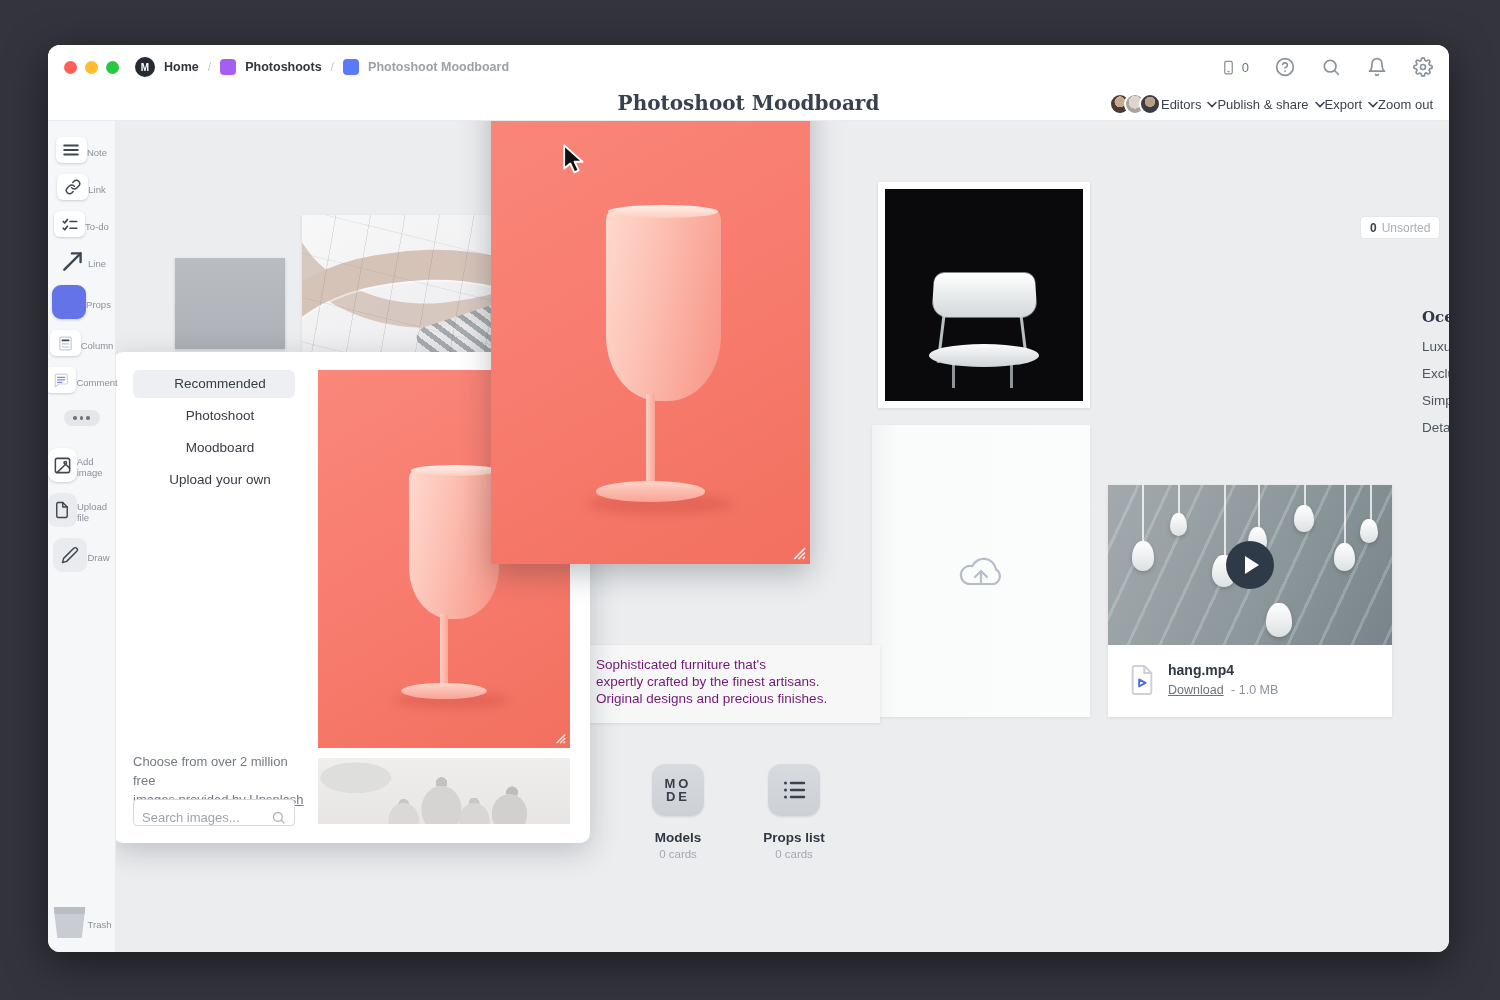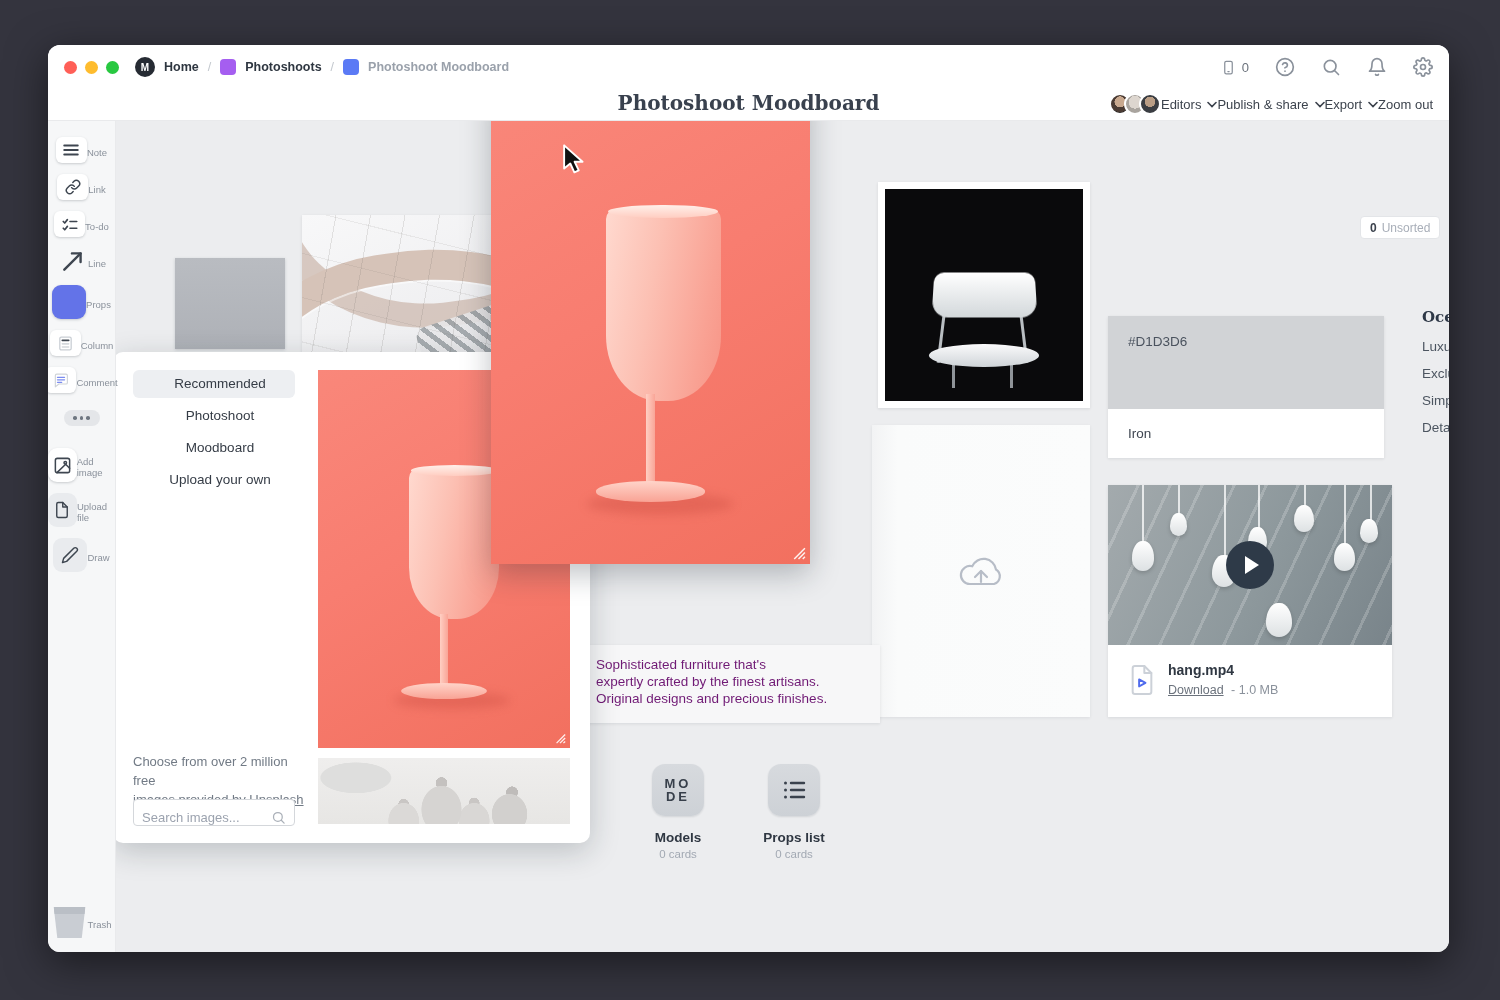--- a/index.html
+++ b/index.html
@@ -418,26 +418,20 @@
           <line x1="23" y1="20" x2="23" y2="31"></line>
       </svg>
     </div>
 
     <div class="card text-card">
       <span style="display:block">Sophisticated furniture that's</span>
       <span style="display:block">expertly crafted by the finest artisans.</span>
       <span style="display:block">Original designs and precious finishes.</span>
     </div>
 
-    <div class="card color-card">
-      <div class="swatch">
-        <span class="swatch-hex">#D1D3D6</span>
-      </div>
-      <span class="swatch-name">Iron</span>
-    </div>
 
     <div class="card video-card">
       <div class="video-thumb">
         <div class="string" style="left:34px;height:58px"></div>
         <div class="string" style="left:70px;height:30px"></div>
         <div class="string" style="left:116px;height:72px"></div>
         <div class="string" style="left:150px;height:44px"></div>
         <div class="string" style="left:196px;height:22px"></div>
         <div class="string" style="left:236px;height:60px"></div>
         <div class="string" style="left:262px;height:36px"></div>

